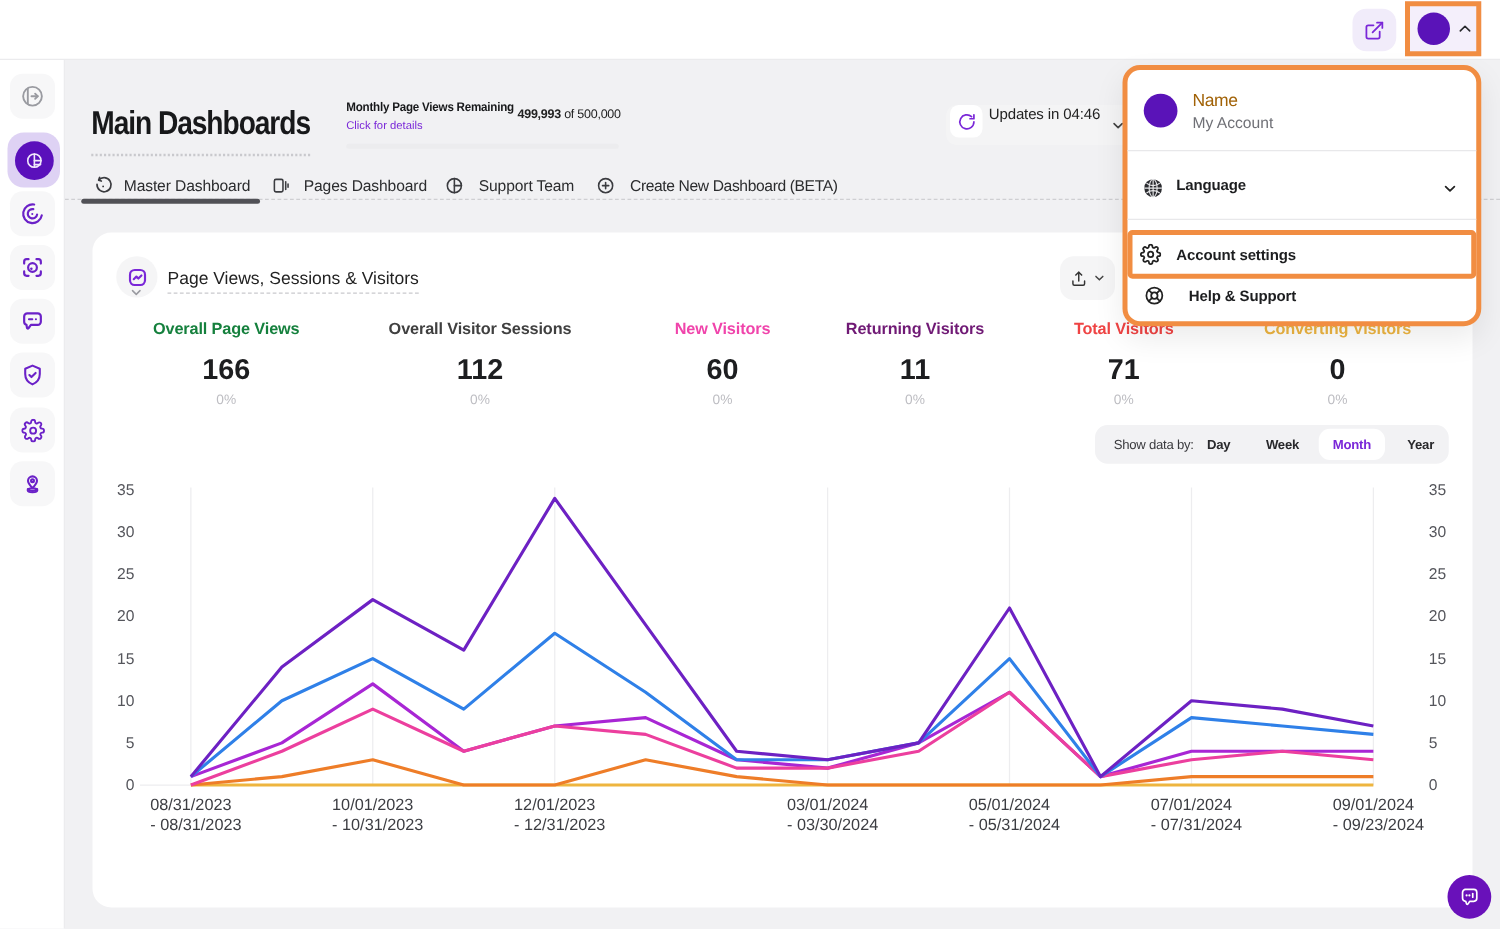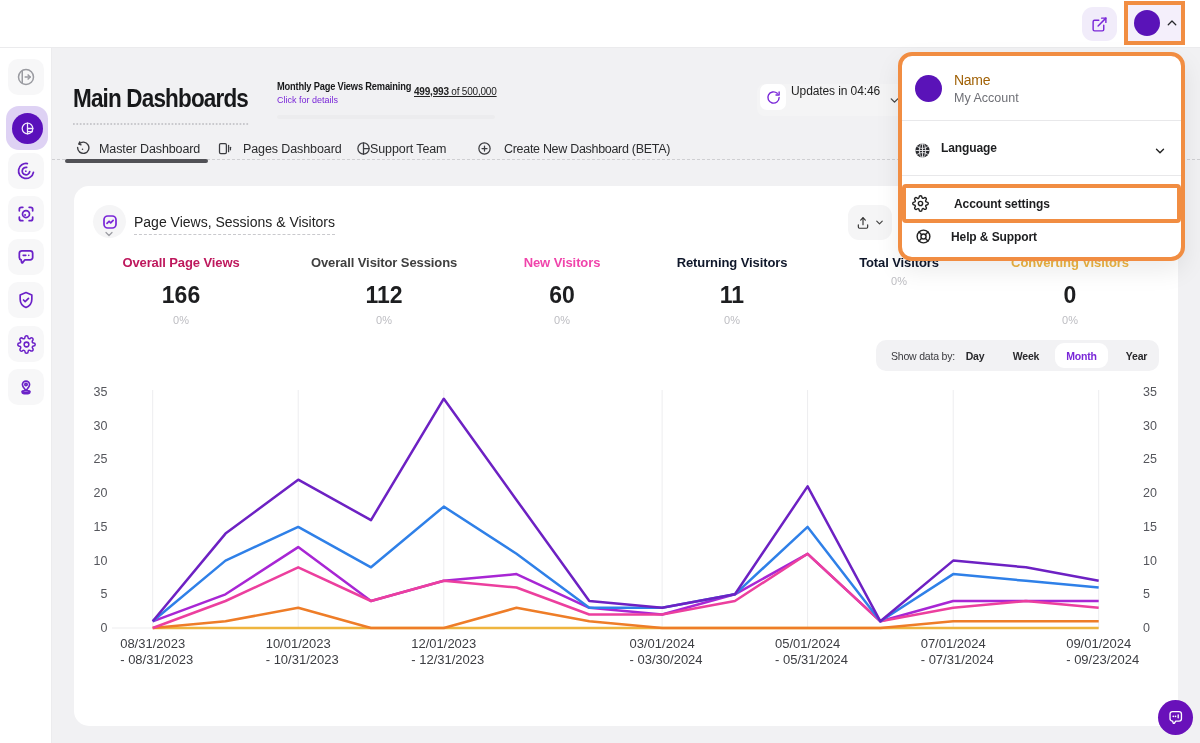--- a/index.html
+++ b/index.html
@@ -13,21 +13,21 @@
   
   #sidebar { position:absolute; left:0; top:0; width:52px; height:743px; background:#fff; border-right:1px solid #ececee; }
   #topbar { z-index:3; }
   .sicon { position:absolute; left:8px; width:36px; height:36px; border-radius:10px; background:#f7f7f8; display:flex; align-items:center; justify-content:center; }
   
   #main { position:absolute; left:52px; top:48px; width:1148px; height:695px; background:#f1f1f3; }
   h1 { position:absolute; left:73px; top:83px; font-size:26.5px; font-weight:bold; color:#17181a; letter-spacing:-1px; transform:scaleX(0.85); transform-origin:0 0; border-bottom:2.4px dotted #c9c9cd; padding-bottom:9px; }
   #monthly { position:absolute; left:277px; top:81px; width:220px; }
   #monthly .t1 { font-size:10px; font-weight:bold; color:#17181a; letter-spacing:-0.2px; transform:scaleX(0.93); transform-origin:0 0; }
   #monthly .t2 { font-size:9px; color:#7a27d8; margin-top:3px; }
-  #monthly .nums { position:absolute; left:137px; top:5px; font-size:10px; color:#222; width:200px; letter-spacing:-0.2px; white-space:nowrap;text-decoration:underline;}
+  #monthly .nums { position:absolute; left:137px; top:5px; font-size:10px; color:#222; width:200px; letter-spacing:-0.2px; white-space:nowrap;}
   #monthly .bar { position:absolute; left:0px; top:34px; width:218px; height:4px; background:#ececee; border-radius:2px; }
   #updates { position:absolute; left:757px; top:84px; width:150px; height:32px; background:#f4f4f5; border-radius:8px; display:flex; align-items:flex-start; }
   #updates .ibox { width:26px; height:26px; margin-left:3px; background:#fff; border-radius:7px; display:flex; align-items:center; justify-content:center; }
   #updates .txt { font-size:12px; color:#222; margin-left:5px; letter-spacing:-0.1px; }
   
   #tabs { position:absolute; left:52px; top:134px; width:1148px; height:26px; border-bottom:1.5px dashed #cfcfd2; z-index:1;}
   .ti { position:absolute; top:7px; }
   .tl { position:absolute; top:8px; font-size:12.5px; color:#2b2c2e; letter-spacing:-0.1px; }
   #tabind { position:absolute; left:13px; top:25px; width:143px; height:3.5px; background:#515156; border-radius:2px; }
   
@@ -162,21 +162,21 @@
         <rect x="4" y="4" width="11" height="16" rx="2"></rect>
         <path d="M18.5 7v10"></path>
         <path d="M21.5 10v4"></path>
       </svg>
     <span class="tl" style="left:191px">Pages Dashboard</span>
     <svg class="ti" style="left:304px" width="15" height="15" viewBox="0 0 24 24" fill="none" stroke="#3b3c40" stroke-width="2" stroke-linecap="round">
         <circle cx="12" cy="12" r="9"></circle>
         <path d="M12 3v18"></path>
         <path d="M12 12h9"></path>
       </svg>
-    <span class="tl" style="left:318px">Support Team</span>
+    <span class="tl" style="left:331px">Support Team</span>
     <svg class="ti" style="left:425px" width="15" height="15" viewBox="0 0 24 24" fill="none" stroke="#3b3c40" stroke-width="2" stroke-linecap="round">
         <circle cx="12" cy="12" r="9"></circle>
         <path d="M12 8v8"></path>
         <path d="M8 12h8"></path>
       </svg>
     <span class="tl" style="left:452px;letter-spacing:-0.3px">Create New Dashboard (BETA)</span>
     <div id="tabind"></div>
   </div>
   <div id="card">
     <div id="cicon">
@@ -193,41 +193,42 @@
       <svg width="14" height="14" viewBox="0 0 24 24" fill="none" stroke="#333" stroke-width="2" stroke-linecap="round" stroke-linejoin="round">
           <path d="M12 15V3"></path>
           <path d="M8 7l4-4 4 4"></path>
           <path d="M4 15v4a2 2 0 0 0 2 2h12a2 2 0 0 0 2-2v-4"></path>
         </svg>
       <svg style="margin-left:4px" width="11" height="11" viewBox="0 0 24 24" fill="none" stroke="#444" stroke-width="2.6" stroke-linecap="round" stroke-linejoin="round">
           <path d="M6 9l6 6 6-6"></path>
         </svg>
     </div>
     <div class="metric" style="left:7px">
-        <div class="mt" style="color:#be185d">Overall Page Views</div>
+        <div class="mt" style="color:#15803d">Overall Page Views</div>
         <div class="mv">166</div>
         <div class="mp">0%</div>
       </div>
     <div class="metric" style="left:210px">
         <div class="mt" style="color:#404040">Overall Visitor Sessions</div>
         <div class="mv">112</div>
         <div class="mp">0%</div>
       </div>
-    <div class="metric" style="left:388px">
+    <div class="metric" style="left:404px">
         <div class="mt" style="color:#f044ab">New Visitors</div>
         <div class="mv">60</div>
         <div class="mp">0%</div>
       </div>
     <div class="metric" style="left:558px">
-        <div class="mt" style="color:#0f172a">Returning Visitors</div>
+        <div class="mt" style="color:#701a75">Returning Visitors</div>
         <div class="mv">11</div>
         <div class="mp">0%</div>
       </div>
     <div class="metric" style="left:725px">
-        <div class="mt" style="color:#0f172a">Total Visitors</div>
+        <div class="mt" style="color:#ef4444">Total Visitors</div>
+        <div class="mv">71</div>
         <div class="mp">0%</div>
       </div>
     <div class="metric" style="left:896px">
         <div class="mt" style="color:#edb441">Converting Visitors</div>
         <div class="mv">0</div>
         <div class="mp">0%</div>
       </div>
     <div id="showby">
       <span style="left:8px;width:78px;color:#3a3a3e;font-weight:normal;font-size:10.5px">Show data by:</span>
       <div id="monthpill"></div>
@@ -300,21 +301,21 @@
     <div class="drow" style="position:absolute;left:39px;top:85px">Language</div>
     <svg style="position:absolute;left:251px;top:88px" width="14" height="14" viewBox="0 0 24 24" fill="none" stroke="#222" stroke-width="2.4" stroke-linecap="round" stroke-linejoin="round">
         <path d="M6 9l6 6 6-6"></path>
       </svg>
     <div style="position:absolute;left:0px;top:119px;width:279px;height:1px;background:#e8e8ea"></div>
     <div id="acctrow">
       <svg style="margin-left:6px" width="17" height="17" viewBox="0 0 24 24" fill="none" stroke="#222" stroke-width="2" stroke-linecap="round" stroke-linejoin="round">
           <circle cx="12" cy="12" r="3"></circle>
           <path d="M19.4 15a1.65 1.65 0 0 0 .33 1.82l.06.06a2 2 0 1 1-2.83 2.83l-.06-.06a1.65 1.65 0 0 0-1.82-.33 1.65 1.65 0 0 0-1 1.51V21a2 2 0 1 1-4 0v-.09A1.65 1.65 0 0 0 9 19.4a1.65 1.65 0 0 0-1.82.33l-.06.06a2 2 0 1 1-2.83-2.83l.06-.06a1.65 1.65 0 0 0 .33-1.82 1.65 1.65 0 0 0-1.51-1H3a2 2 0 1 1 0-4h.09A1.65 1.65 0 0 0 4.6 9a1.65 1.65 0 0 0-.33-1.82l-.06-.06a2 2 0 1 1 2.83-2.83l.06.06a1.65 1.65 0 0 0 1.82.33H9a1.65 1.65 0 0 0 1-1.51V3a2 2 0 1 1 4 0v.09a1.65 1.65 0 0 0 1 1.51 1.65 1.65 0 0 0 1.82-.33l.06-.06a2 2 0 1 1 2.83 2.83l-.06.06a1.65 1.65 0 0 0-.33 1.82V9a1.65 1.65 0 0 0 1.51 1H21a2 2 0 1 1 0 4h-.09a1.65 1.65 0 0 0-1.51 1z"></path>
         </svg>
-      <div class="drow" style="margin-left:25px">Account settings</div>
+      <div class="drow" style="margin-left:12px">Account settings</div>
     </div>
     <div id="helprow" style="position:absolute;left:13px;top:172px;display:flex;align-items:center">
       <svg width="17" height="17" viewBox="0 0 24 24" fill="none" stroke="#222" stroke-width="2" stroke-linecap="round" stroke-linejoin="round">
           <circle cx="12" cy="12" r="9"></circle>
           <circle cx="12" cy="12" r="3.6"></circle>
           <path d="M5.7 5.7l3.8 3.8"></path>
           <path d="M18.3 5.7l-3.8 3.8"></path>
           <path d="M5.7 18.3l3.8-3.8"></path>
           <path d="M18.3 18.3l-3.8-3.8"></path>
         </svg>

